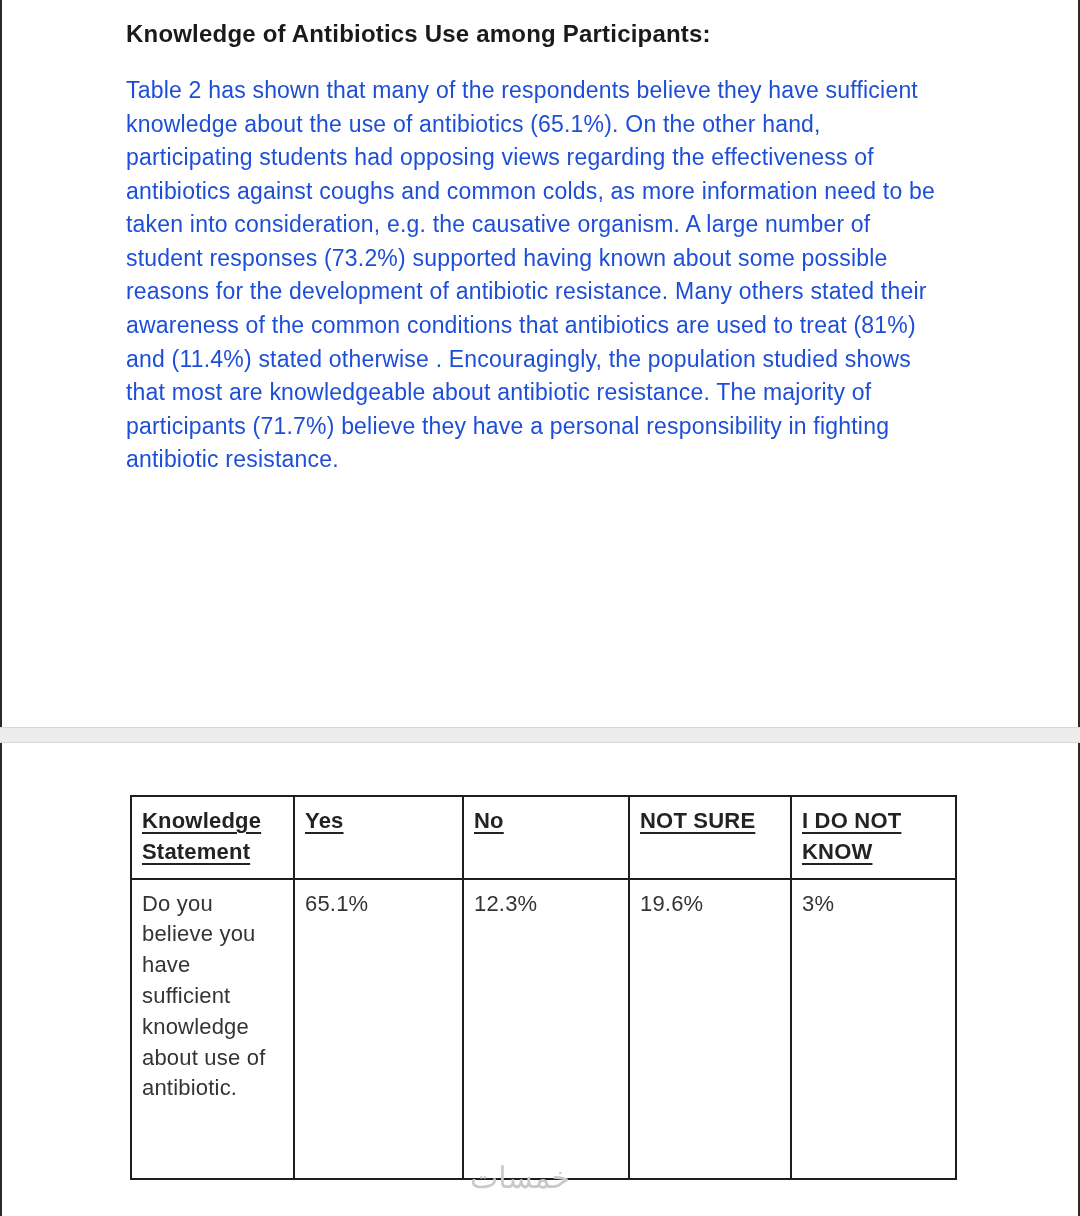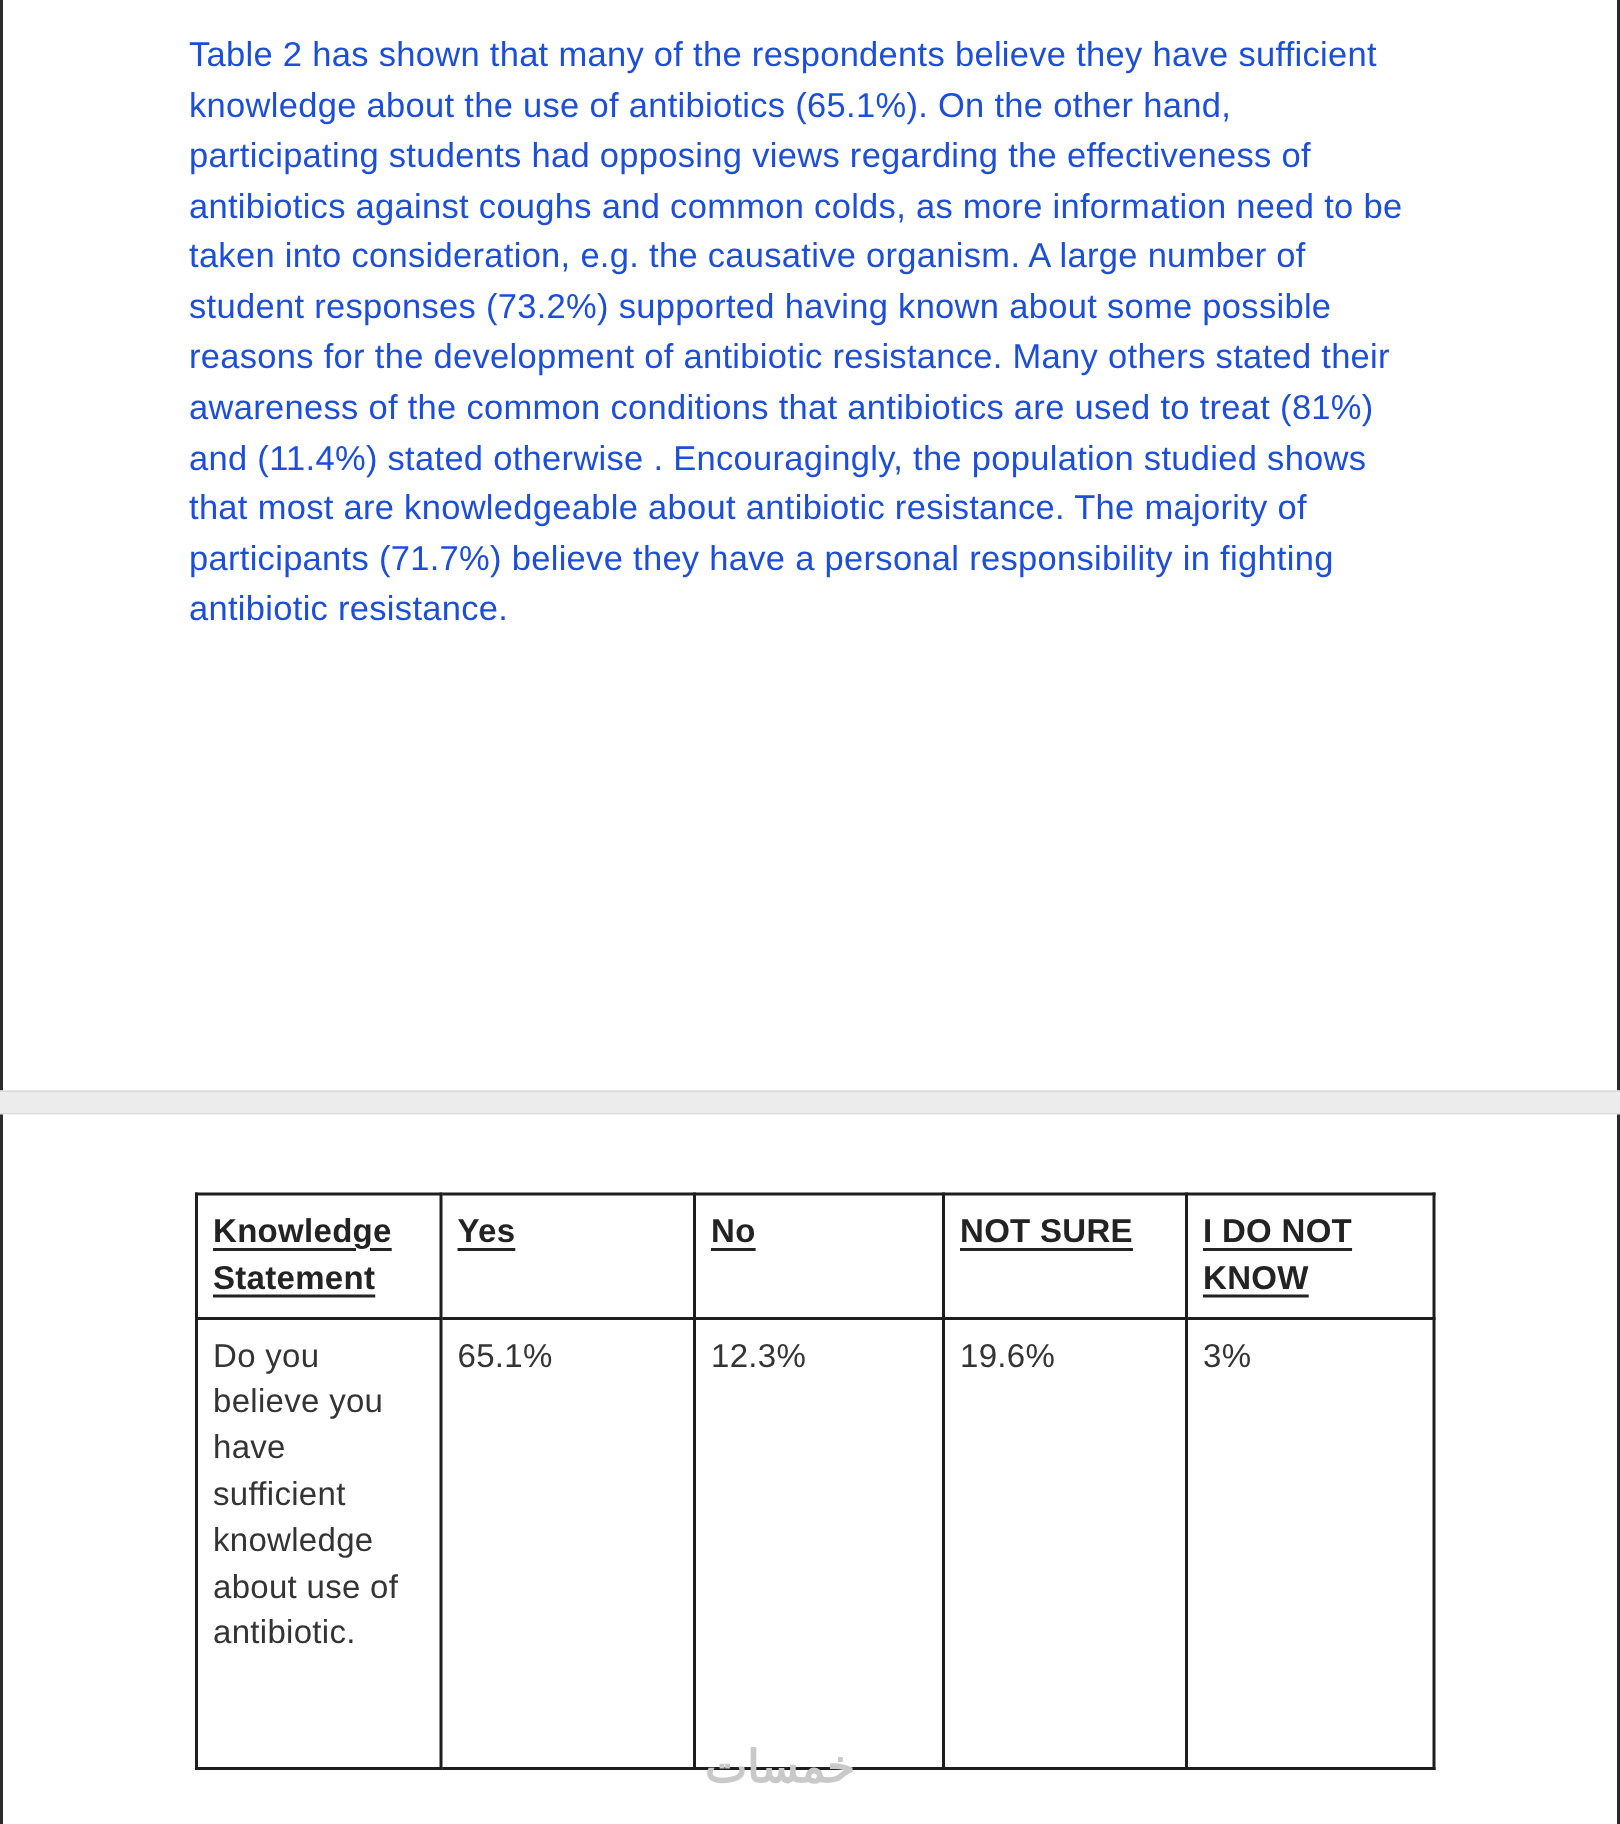--- a/index.html
+++ b/index.html
@@ -80,33 +80,34 @@
   .col-statement { width: 163px; }
   .col-yes       { width: 169px; }
   .col-no        { width: 166px; }
   .col-notsure   { width: 162px; }
   .col-idk       { width: 165px; }
   .watermark {
     position: absolute;
     left: 468px;
     top: 417px;
     font-size: 30px;
-    font-weight: bold;
+    font-weight: normal;
     color: #c9c9c9;
     letter-spacing: 1px;
     direction: rtl;
     pointer-events: none;
   }
 </style>
 </head>
 <body>
 
 <div class="viewport">
 
   <section class="page page-1">
+    <h1 class="section-heading">Knowledge of Antibiotics Use among Participants:</h1>
     <p class="body-paragraph">Table 2 has shown that many of the respondents believe they have sufficient knowledge about the use of antibiotics (65.1%). On the other hand, participating students had opposing views regarding the effectiveness of antibiotics against coughs and common colds, as more information need to be taken into consideration, e.g. the causative organism. A large number of student responses (73.2%) supported having known about some possible reasons for the development of antibiotic resistance. Many others stated their awareness of the common conditions that antibiotics are used to treat (81%) and (11.4%) stated otherwise . Encouragingly, the population studied shows that most are knowledgeable about antibiotic resistance. The majority of participants (71.7%) believe they have a personal responsibility in fighting antibiotic resistance.</p>
   </section>
 
   <div class="page-gap"></div>
 
   <section class="page page-2">
     <table class="knowledge-table">
       <colgroup>
         <col class="col-statement">
         <col class="col-yes">

